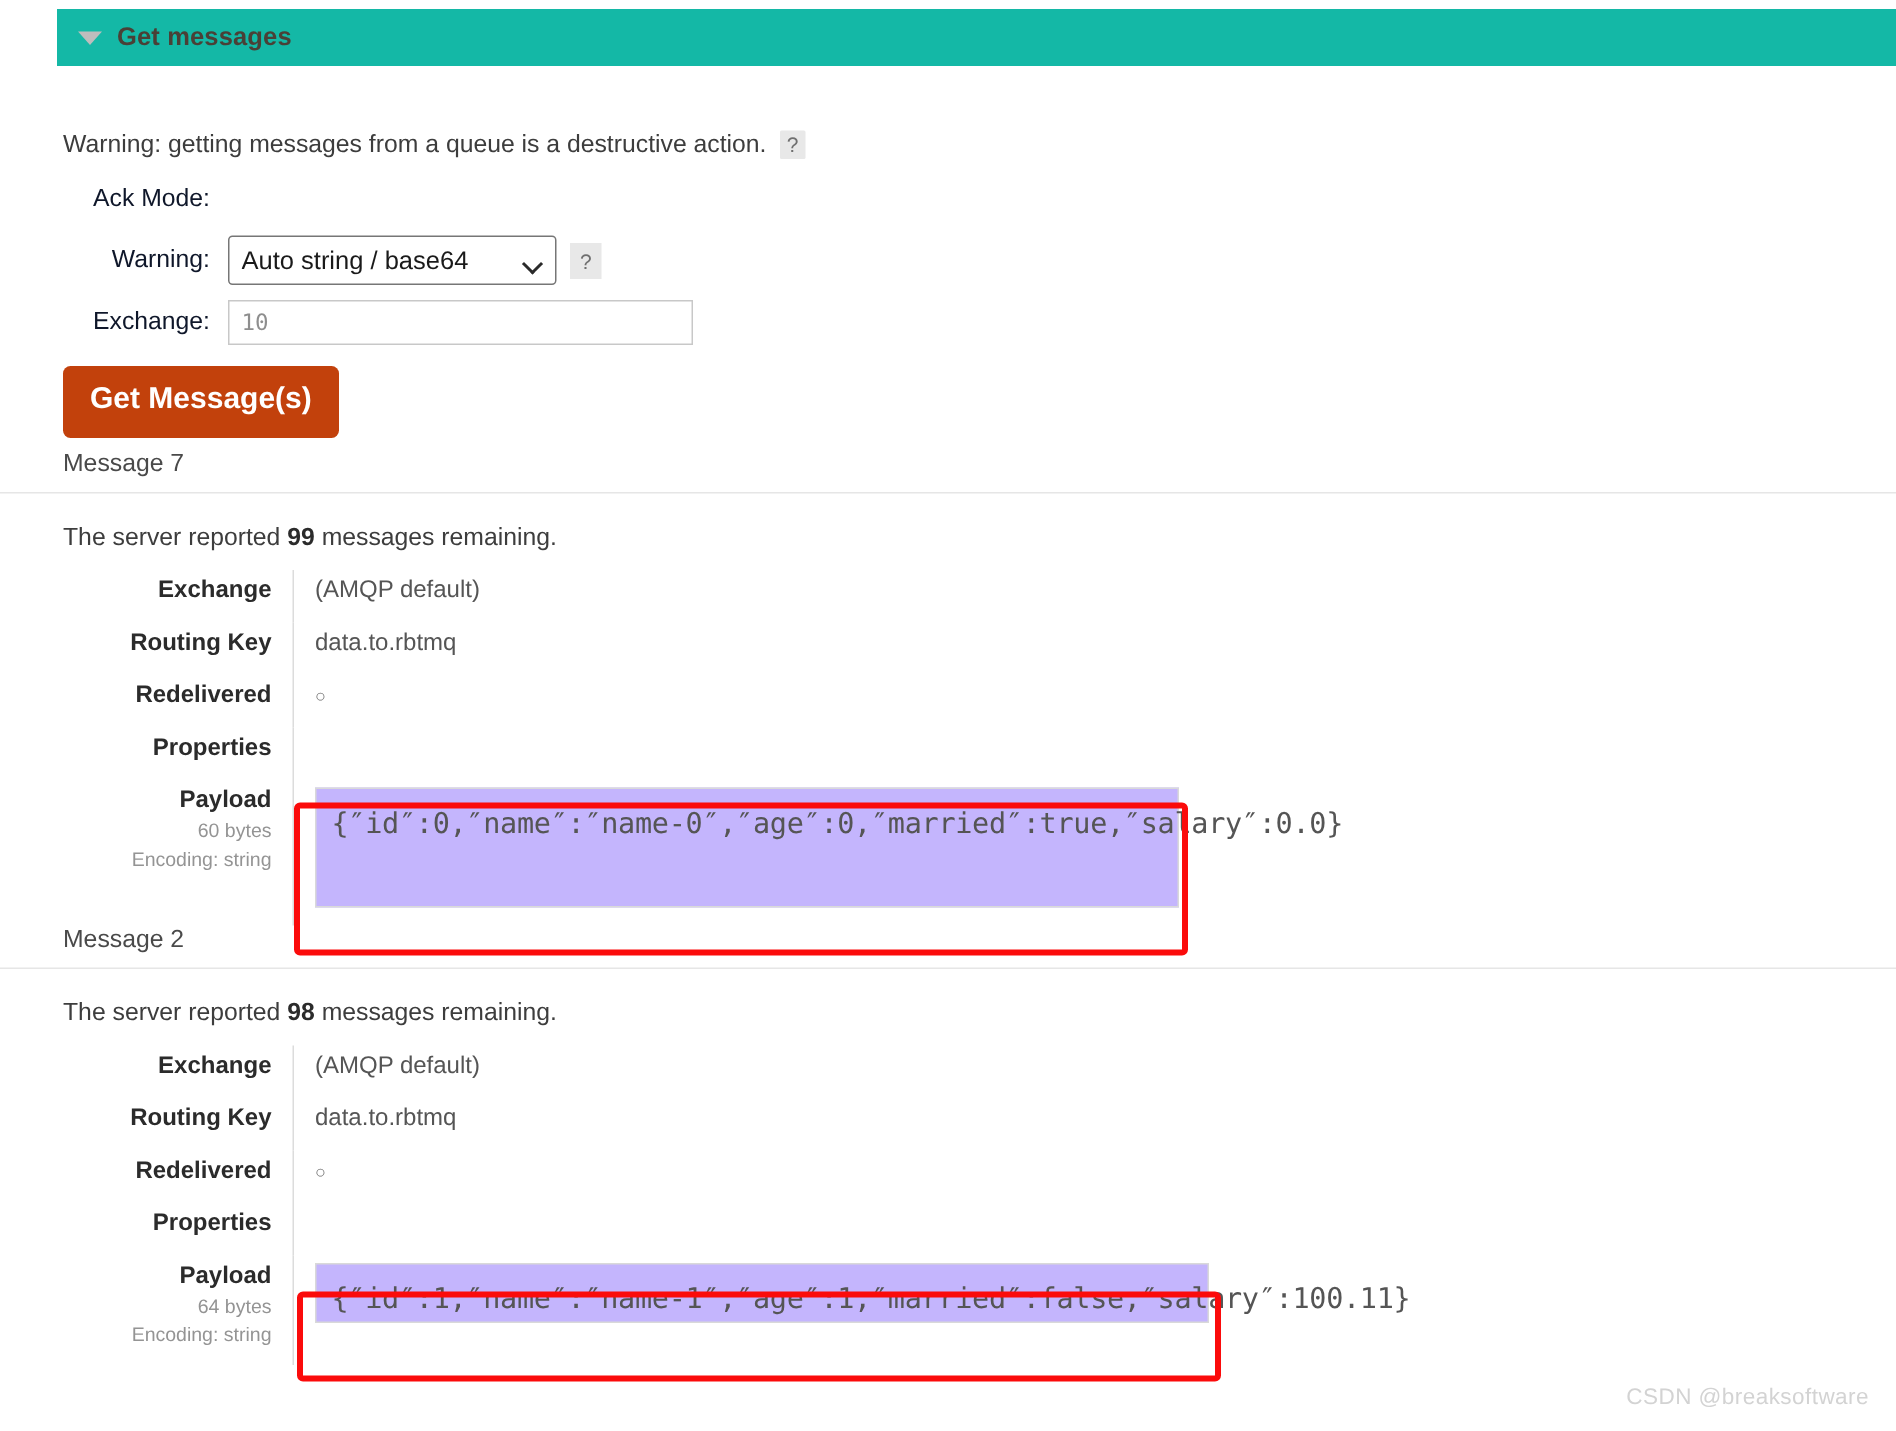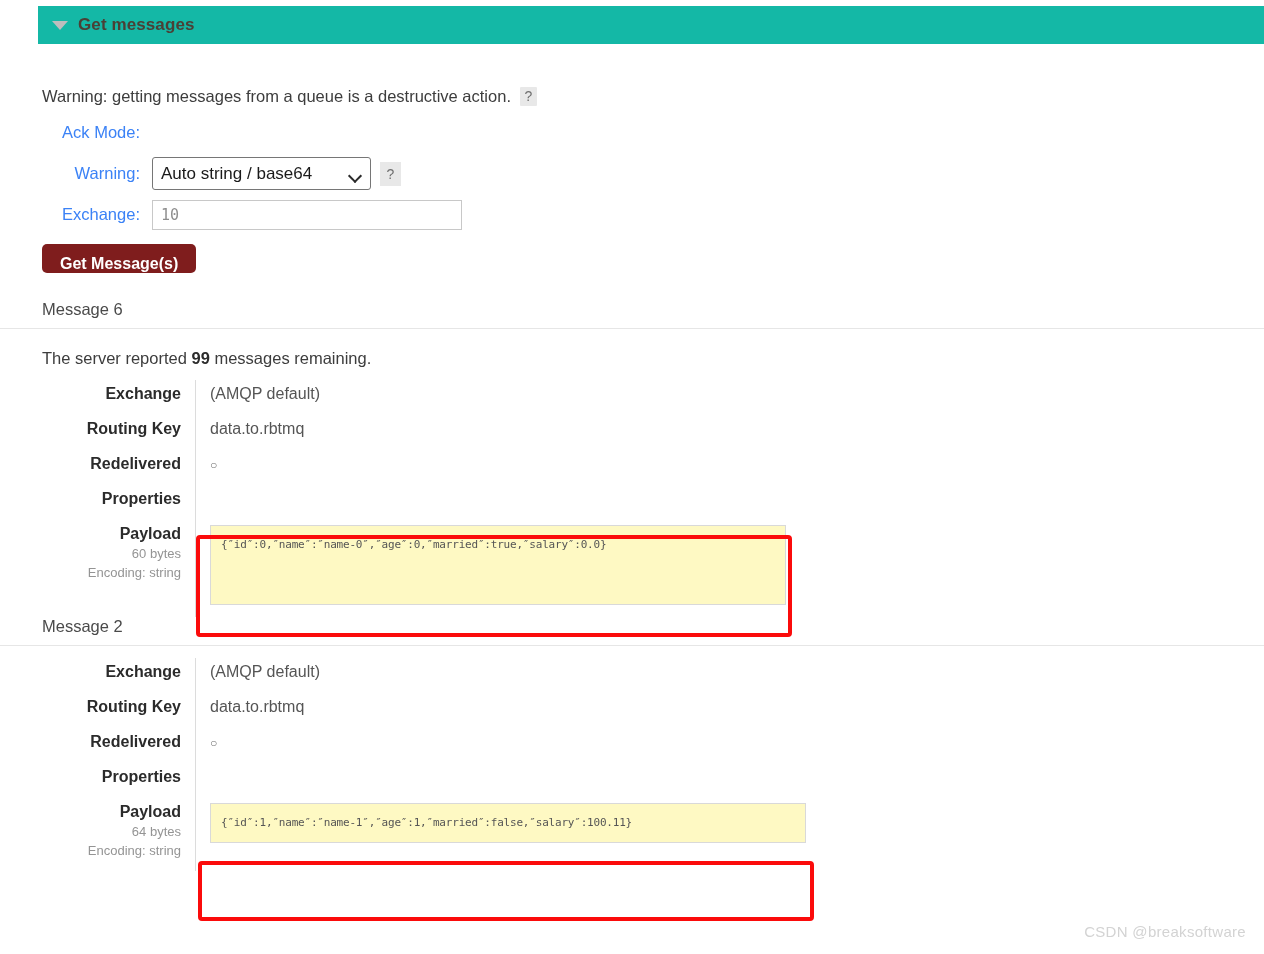--- a/index.html
+++ b/index.html
@@ -84,21 +84,21 @@
   .form-row {
     display: flex;
     align-items: center;
     height: 41px;
   }
   .form-label {
     width: 110px;
     text-align: right;
     padding-right: 12px;
     font-size: 16.5px;
-    color: #3b82f6;
+    color: #0f172a;
     box-sizing: border-box;
   }
   select.control {
     font-family: "Liberation Sans", "DejaVu Sans", sans-serif;
     font-size: 17px;
     color: #1a1a1a;
     background: #ffffff;
     border: 1px solid #767676;
     border-radius: 3px;
     padding: 4px 6px 5px 8px;
@@ -148,28 +148,28 @@
     padding: 5px 8px;
     width: 310px;
     height: 30px;
     box-sizing: border-box;
   }
 
   .get-button {
     position: absolute;
     left: 42px;
     top: 200px;
-    background: #7f1d1d;
+    background: #c2410c;
     color: #ffffff;
     font-family: "Liberation Sans", "DejaVu Sans", sans-serif;
-    font-size: 16px;
+    font-size: 20px;
     font-weight: bold;
     border: none;
     border-radius: 5px;
-    padding: 11px 18px 0 18px;
+    padding: 11px 18px 14px 18px;
     cursor: pointer;
   }
 
   
   .messages {
     position: absolute;
     left: 0;
     top: 256px;
     right: 0;
   }
@@ -217,23 +217,23 @@
   }
   .dot {
     display: inline-block;
     font-size: 12px;
     color: #6e6e6e;
     line-height: 16px;
   }
 
   .payload-box {
     border: 1px solid #d9d9d9;
-    background: #fef9c3;
+    background: #c4b5fd;
     font-family: "DejaVu Sans Mono", "Liberation Mono", monospace;
-    font-size: 11px;
+    font-size: 19px;
     color: #555555;
     padding: 12px 10px;
     box-sizing: border-box;
     white-space: pre;
     letter-spacing: -0.2px;
   }
   .payload-tall { width: 576px; height: 80px; }
   .payload-short { width: 596px; height: 40px; }
 
   
@@ -291,21 +291,21 @@
       <input class="control" type="text" value="10" style="">
     </div>
 
   </div>
 
   <button class="get-button">Get Message(s)</button>
 
   <div class="messages">
 
     <div>
-      <div class="msg-title">Message 6</div>
+      <div class="msg-title">Message 7</div>
       <div class="msg-remaining"><span>The server reported </span><b>99</b><span> messages remaining.</span></div>
 
       <table class="msg-table">
         <tbody>
             <tr>
           <th>Exchange</th>
           <td>(AMQP default)</td>
         </tr>
         <tr>
           <th>Routing Key</th>
@@ -328,20 +328,21 @@
           <td>
             <div class="payload-box payload-tall">{″id″:0,″name″:″name-0″,″age″:0,″married″:true,″salary″:0.0}</div>
           </td>
         </tr>
       </tbody>
         </table>
     </div>
 
     <div>
       <div class="msg-title">Message 2</div>
+      <div class="msg-remaining"><span>The server reported </span><b>98</b><span> messages remaining.</span></div>
 
       <table class="msg-table">
         <tbody>
             <tr>
           <th>Exchange</th>
           <td>(AMQP default)</td>
         </tr>
         <tr>
           <th>Routing Key</th>
           <td>data.to.rbtmq</td>

